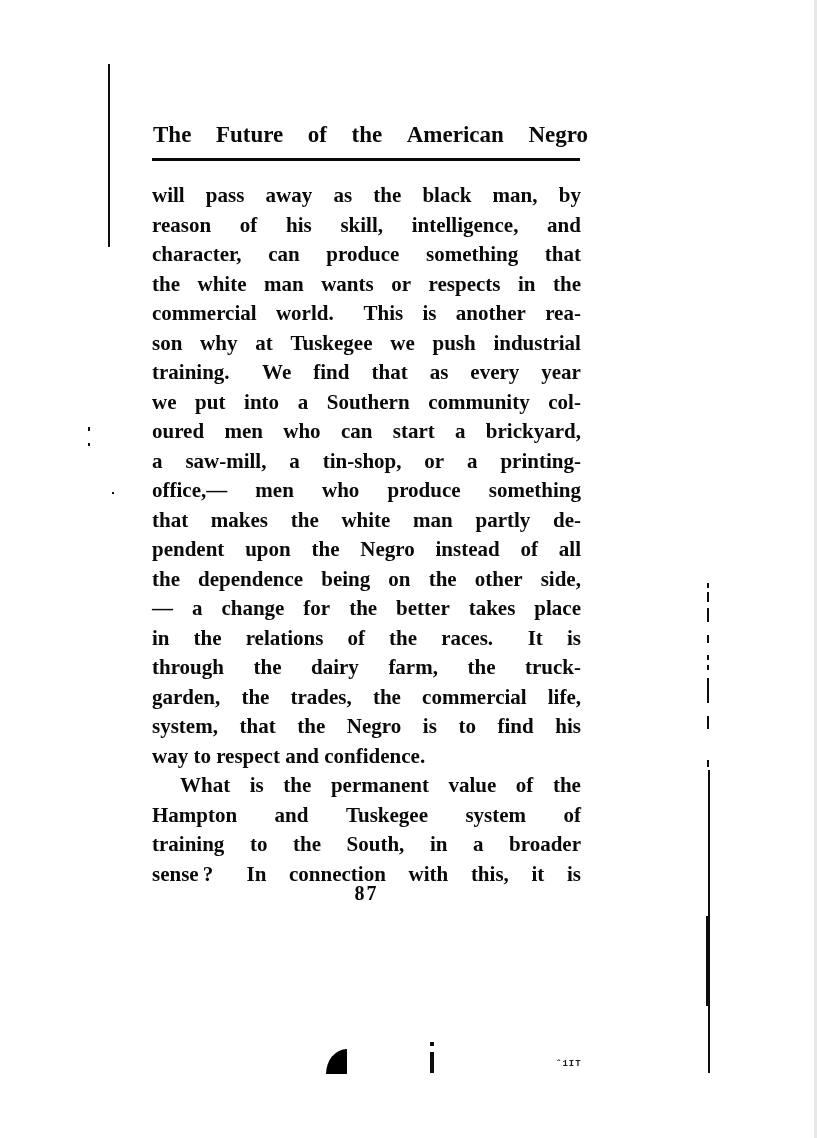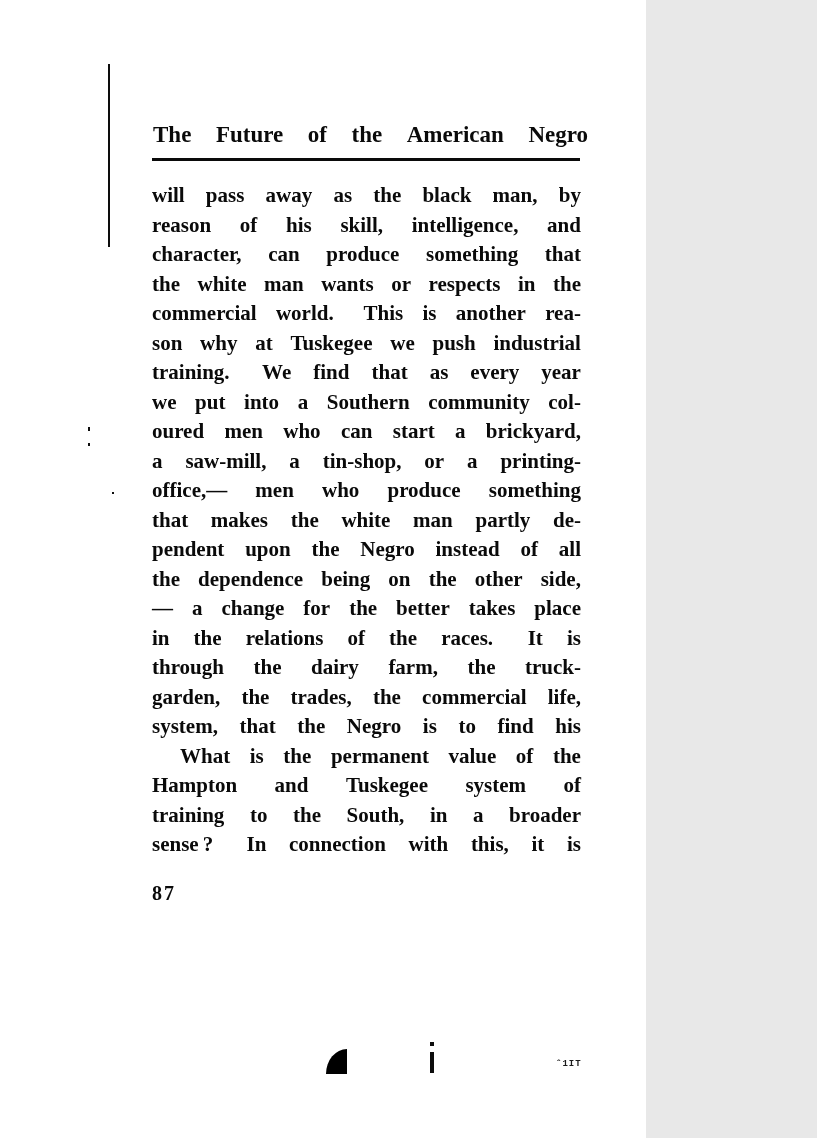--- a/index.html
+++ b/index.html
@@ -1,18 +1,18 @@
 <!DOCTYPE html>
 <html><head>
 <meta charset="utf-8">
 <style>
   html,body{margin:0;padding:0;background:#e8e8e8;}
   .page{
     position:relative;
-    width:646px;height:1138px;
+    width:814px;height:1138px;
     background:#ffffff;
     overflow:hidden;
     font-family:"Liberation Serif","DejaVu Serif",serif;
     color:#0a0a0a;
   }
   
   .title-line{
     position:absolute;left:153px;top:122px;width:435px;height:26px;
     font-size:23px;font-weight:700;line-height:26px;
     display:flex;justify-content:space-between;white-space:nowrap;
@@ -23,21 +23,21 @@
   }
   .bodytext{
     position:absolute;left:152px;top:173px;width:429px;
     font-size:21px;font-weight:700;margin-top:8px;
   }
   .bline{height:29.5px;line-height:29.5px;white-space:nowrap;}
   .j{display:flex;justify-content:space-between;}
   .indent{padding-left:28px;text-align:right;}
   .pageno{
     position:absolute;left:152px;top:882px;width:429px;
-    font-size:20px;font-weight:700;letter-spacing:2px;
+    text-align:center;font-size:20px;font-weight:700;letter-spacing:2px;
   }
   
   .art{position:absolute;background:#0d0d0d;}
   .blob-quarter{
     position:absolute;left:326px;top:1049px;width:21px;height:25px;
     background:#000;border-top-left-radius:100% 100%;
   }
   .corner-text{
     position:absolute;left:556px;top:1059px;
     font-family:Liberation Mono, monospace;font-size:9px;font-weight:700;
@@ -221,20 +221,21 @@
     <div class="bline j">
         <span>system,</span>
         <span>that</span>
         <span>the</span>
         <span>Negro</span>
         <span>is</span>
         <span>to</span>
         <span>find</span>
         <span>his</span>
       </div>
+    <div class="bline">way to respect and confidence.</div>
     <div class="bline j indent">
         <span>What</span>
         <span>is</span>
         <span>the</span>
         <span>permanent</span>
         <span>value</span>
         <span>of</span>
         <span>the</span>
       </div>
     <div class="bline j">

